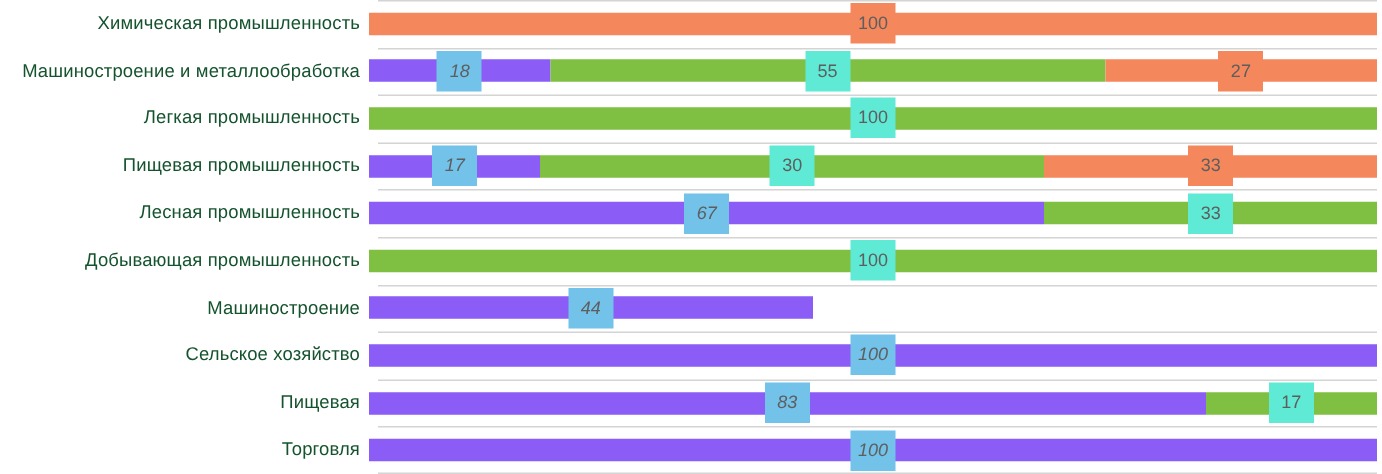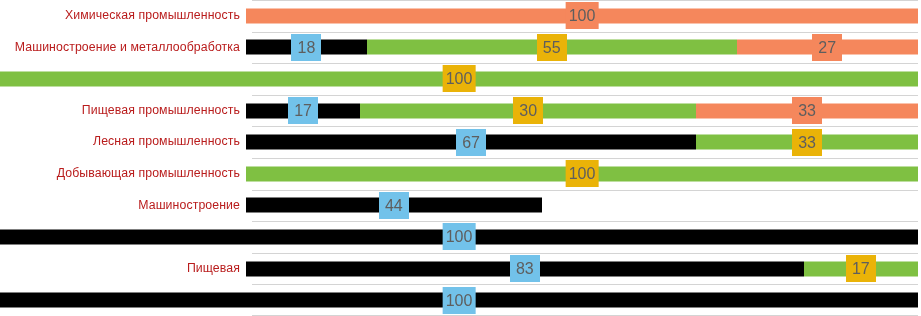--- a/index.html
+++ b/index.html
@@ -42,21 +42,21 @@
     top: auto;
     bottom: 0;
   }
   .cat-label {
     width: 246px;
     flex: 0 0 246px;
     text-align: right;
     padding-right: 6px;
     box-sizing: border-box;
     font-size: 12.3px;
-    color: #b91c1c;
+    color: #14532d;
     line-height: 1.1;
     white-space: nowrap;
     letter-spacing: 0.1px;
   }
   .bar-area {
     position: relative;
     flex: 1 1 auto;
     height: 31.6px;
   }
   .bar {
@@ -67,41 +67,41 @@
     transform: translateY(-50%);
     height: 15px;
     display: flex;
     flex-direction: row;
   }
   .seg {
     position: relative;
     height: 15px;
     flex: 0 0 auto;
   }
-  .seg-blue   { background: #000000; }
+  .seg-blue   { background: #8b5cf6; font-style: italic; }
   .seg-green  { background: #7fc042; }
   .seg-orange { background: #f5875c; }
 
   .val-box {
     position: absolute;
     left: 50%;
     top: 50%;
     transform: translate(-50%, -50%);
     min-width: 30px;
     height: 27px;
     line-height: 27px;
     text-align: center;
-    font-size: 16px;
+    font-size: 12px;
     color: #5e5e5e;
     padding: 0 3px;
     box-sizing: border-box;
     white-space: nowrap;
   }
   .val-blue   { background: #72c2ea; }
-  .val-green  { background: #eab308; }
+  .val-green  { background: #5eead4; }
   .val-orange { background: #f5875c; }
 </style>
 </head>
 <body>
 
 <div id="chart-root">
   <div class="rows">
       <div class="row">
         <div class="row-gridline"></div>
         <div class="cat-label">Химическая промышленность</div>
@@ -125,20 +125,21 @@
               <div class="val-box val-green">55</div>
             </div>
             <div class="seg seg-orange" style="width: 27%;">
               <div class="val-box val-orange">27</div>
             </div>
           </div>
         </div>
       </div>
       <div class="row">
         <div class="row-gridline"></div>
+        <div class="cat-label">Легкая промышленность</div>
         <div class="bar-area">
           <div class="bar">
             <div class="seg seg-green" style="width: 100%;">
               <div class="val-box val-green">100</div>
             </div>
           </div>
         </div>
       </div>
       <div class="row">
         <div class="row-gridline"></div>
@@ -188,20 +189,21 @@
         <div class="bar-area">
           <div class="bar">
             <div class="seg seg-blue" style="width: 44%;">
               <div class="val-box val-blue">44</div>
             </div>
           </div>
         </div>
       </div>
       <div class="row">
         <div class="row-gridline"></div>
+        <div class="cat-label">Сельское хозяйство</div>
         <div class="bar-area">
           <div class="bar">
             <div class="seg seg-blue" style="width: 100%;">
               <div class="val-box val-blue">100</div>
             </div>
           </div>
         </div>
       </div>
       <div class="row">
         <div class="row-gridline"></div>
@@ -213,20 +215,21 @@
             </div>
             <div class="seg seg-green" style="width: 17%;">
               <div class="val-box val-green">17</div>
             </div>
           </div>
         </div>
       </div>
       <div class="row">
         <div class="row-gridline"></div>
         <div class="row-gridline last"></div>
+        <div class="cat-label">Торговля</div>
         <div class="bar-area">
           <div class="bar">
             <div class="seg seg-blue" style="width: 100%;">
               <div class="val-box val-blue">100</div>
             </div>
           </div>
         </div>
       </div>
     </div>
 </div>

